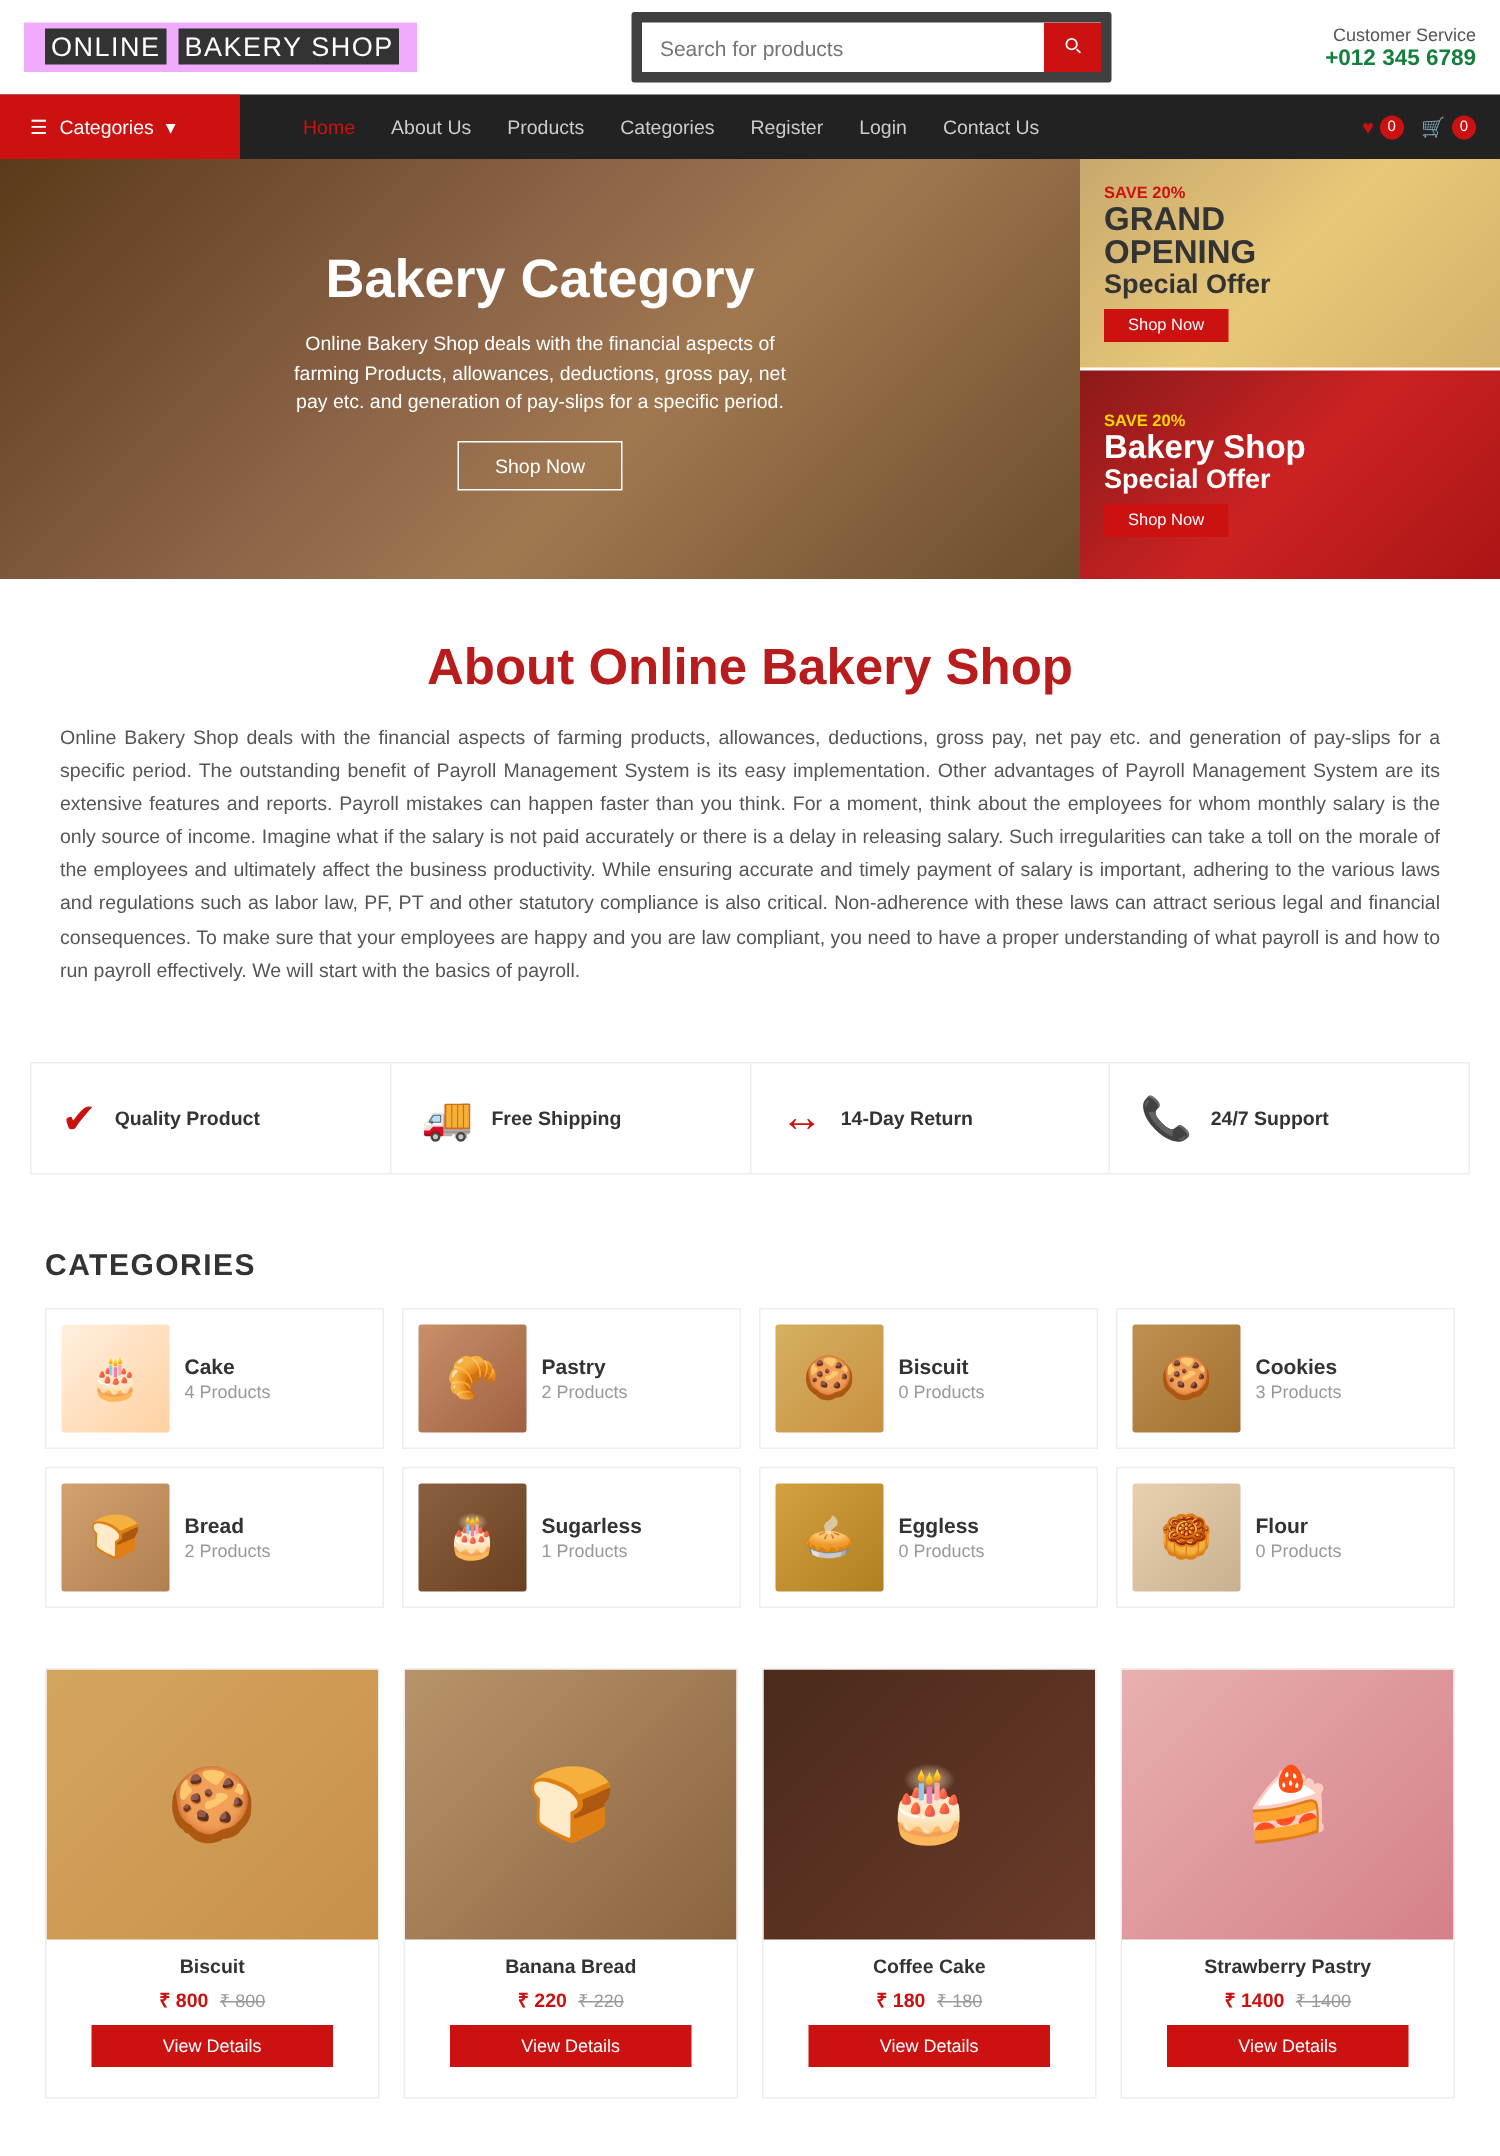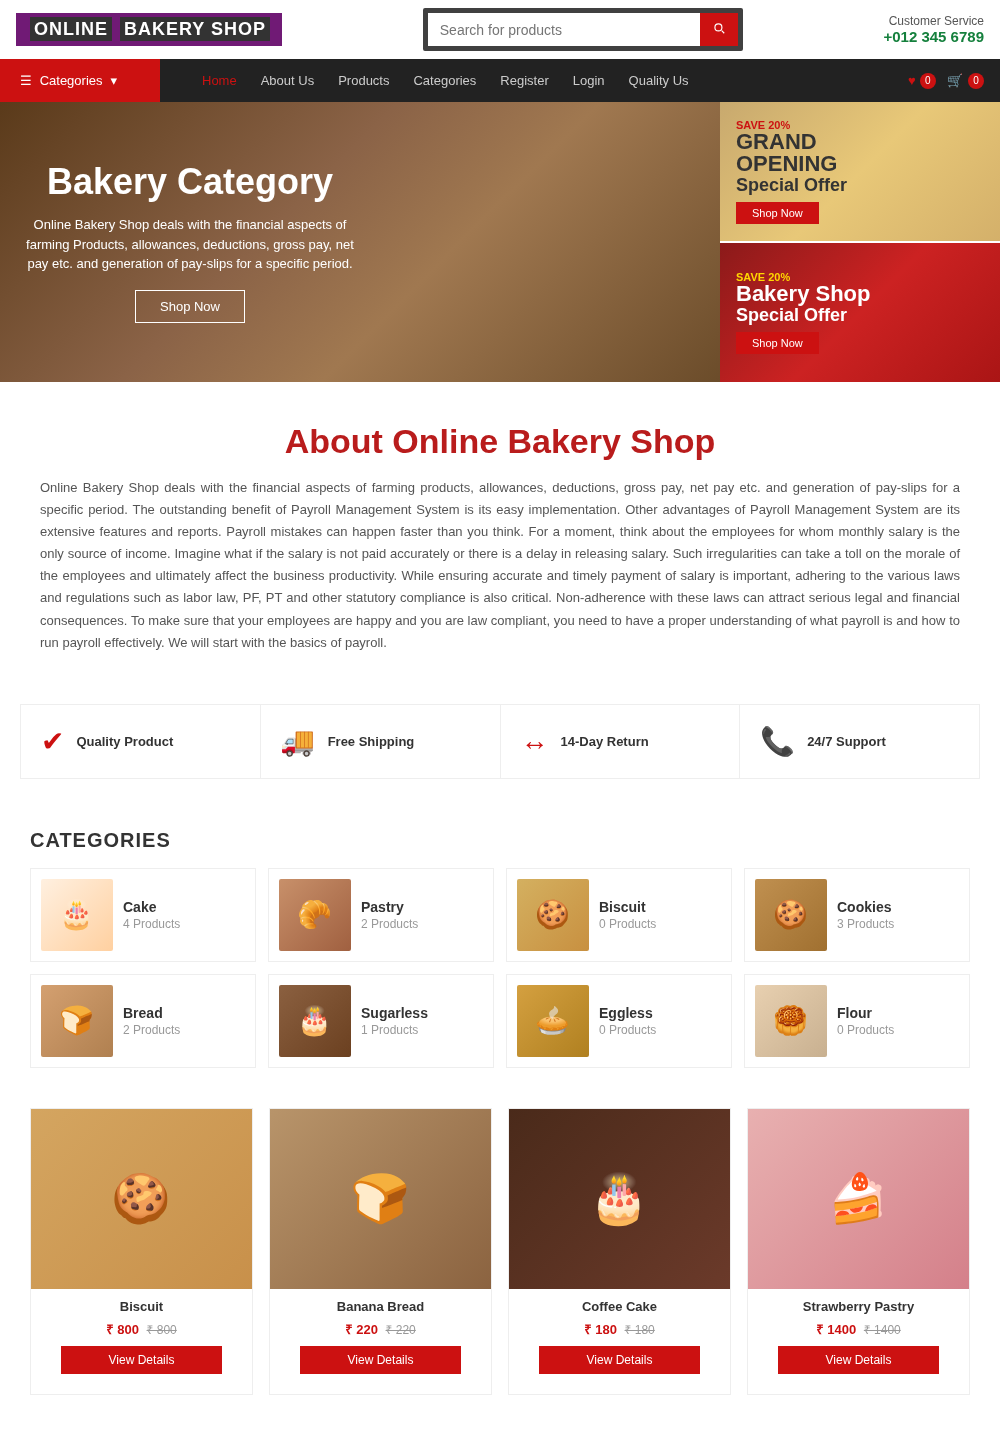--- a/index.html
+++ b/index.html
@@ -1,40 +1,40 @@
 <!DOCTYPE html>
 <html><head>
   <meta charset="utf-8">
   <style>
     * { margin: 0; padding: 0; box-sizing: border-box; }
     body { font-family: Arial, sans-serif; font-size: 14px; color: #333; background: #fff; width: 1000px; }
 
     
     .header { display: flex; align-items: center; padding: 8px 16px; background: #fff; justify-content: space-between; }
-    .logo { background: #701a75; color: #fff; font-weight: bold; font-size: 18px; padding: 6px 12px; letter-spacing: 1px; }
+    .logo { background: #f0abfc; color: #fff; font-weight: normal; font-size: 18px; padding: 6px 12px; letter-spacing: 1px; }
     .logo span { background: #333; color: #fff; padding: 2px 4px; margin-left: 2px; }
-    .search-bar { display: flex; align-items: center; border: 5px solid #404040; border-radius: 2px; overflow: hidden; width: 320px; }
+    .search-bar { display: flex; align-items: center; border: 7px solid #404040; border-radius: 2px; overflow: hidden; width: 320px; }
     .search-bar input { border: none; outline: none; padding: 8px 12px; width: 100%; font-size: 14px; color: #999; }
     .search-btn { background: #cc1111; border: none; padding: 8px 12px; cursor: pointer; color: #fff; }
     .customer-service { text-align: right; font-size: 12px; color: #555; }
     .customer-service .phone { font-size: 15px; font-weight: bold; color: #15803d; }
 
     
     .nav { display: flex; align-items: center; background: #222; }
     .categories-btn { background: #cc1111; color: #fff; padding: 14px 20px; font-size: 13px; display: flex; align-items: center; gap: 8px; cursor: pointer; min-width: 160px; }
     .nav-links { display: flex; align-items: center; gap: 4px; padding: 0 32px; flex: 1; }
     .nav-links a { color: #ccc; text-decoration: none; padding: 14px 10px; font-size: 13px; }
     .nav-links a.active { color: #cc1111; }
     .nav-icons { display: flex; align-items: center; gap: 12px; padding: 0 16px; }
     .nav-icon-btn { background: none; border: none; color: #ccc; cursor: pointer; display: flex; align-items: center; gap: 4px; font-size: 13px; }
     .icon-badge { background: #cc1111; color: #fff; border-radius: 50%; width: 16px; height: 16px; font-size: 10px; display: inline-flex; align-items: center; justify-content: center; }
 
     
     .hero { display: flex; gap: 0; margin: 0; }
-    .hero-main { flex: 1; position: relative; background: linear-gradient(rgba(0,0,0,0.4), rgba(0,0,0,0.4)), #8B6347; min-height: 280px; display: flex; align-items: center; justify-content: flex-start; overflow: hidden; }
+    .hero-main { flex: 1; position: relative; background: linear-gradient(rgba(0,0,0,0.4), rgba(0,0,0,0.4)), #8B6347; min-height: 280px; display: flex; align-items: center; justify-content: center; overflow: hidden; }
     .hero-main-bg { position: absolute; inset: 0; background: linear-gradient(135deg, #5a3a1a 0%, #8B6347 40%, #a07850 60%, #6b4c2a 100%); }
     .hero-content { position: relative; text-align: center; color: #fff; padding: 20px; }
     .hero-content h1 { font-size: 36px; font-weight: bold; margin-bottom: 12px; }
     .hero-content p { font-size: 13px; margin-bottom: 16px; line-height: 1.5; max-width: 340px; }
     .shop-now-btn { background: transparent; color: #fff; border: 1px solid #fff; padding: 8px 24px; cursor: pointer; font-size: 13px; }
     .hero-side { display: flex; flex-direction: column; gap: 2px; width: 280px; }
     .hero-side-card { flex: 1; position: relative; overflow: hidden; min-height: 138px; display: flex; align-items: center; padding: 16px; }
     .hero-side-card.card1 { background: linear-gradient(135deg, #c8a96e 0%, #e8c878 50%, #d4b06a 100%); }
     .hero-side-card.card2 { background: linear-gradient(135deg, #8b1a1a 0%, #cc2222 50%, #aa1515 100%); }
     .hero-card-text { position: relative; z-index: 2; }
@@ -121,21 +121,21 @@
     <span>Categories</span>
     <span>▾</span>
   </div>
   <div class="nav-links">
     <a href="#" class="active">Home</a>
     <a href="#">About Us</a>
     <a href="#">Products</a>
     <a href="#">Categories</a>
     <a href="#">Register</a>
     <a href="#">Login</a>
-    <a href="#">Quality Us</a>
+    <a href="#">Contact Us</a>
   </div>
   <div class="nav-icons">
     <button class="nav-icon-btn">
       <span style="color:#cc1111;">♥</span>
       <span class="icon-badge">0</span>
     </button>
     <button class="nav-icon-btn">
       <span>🛒</span>
       <span class="icon-badge">0</span>
     </button>

